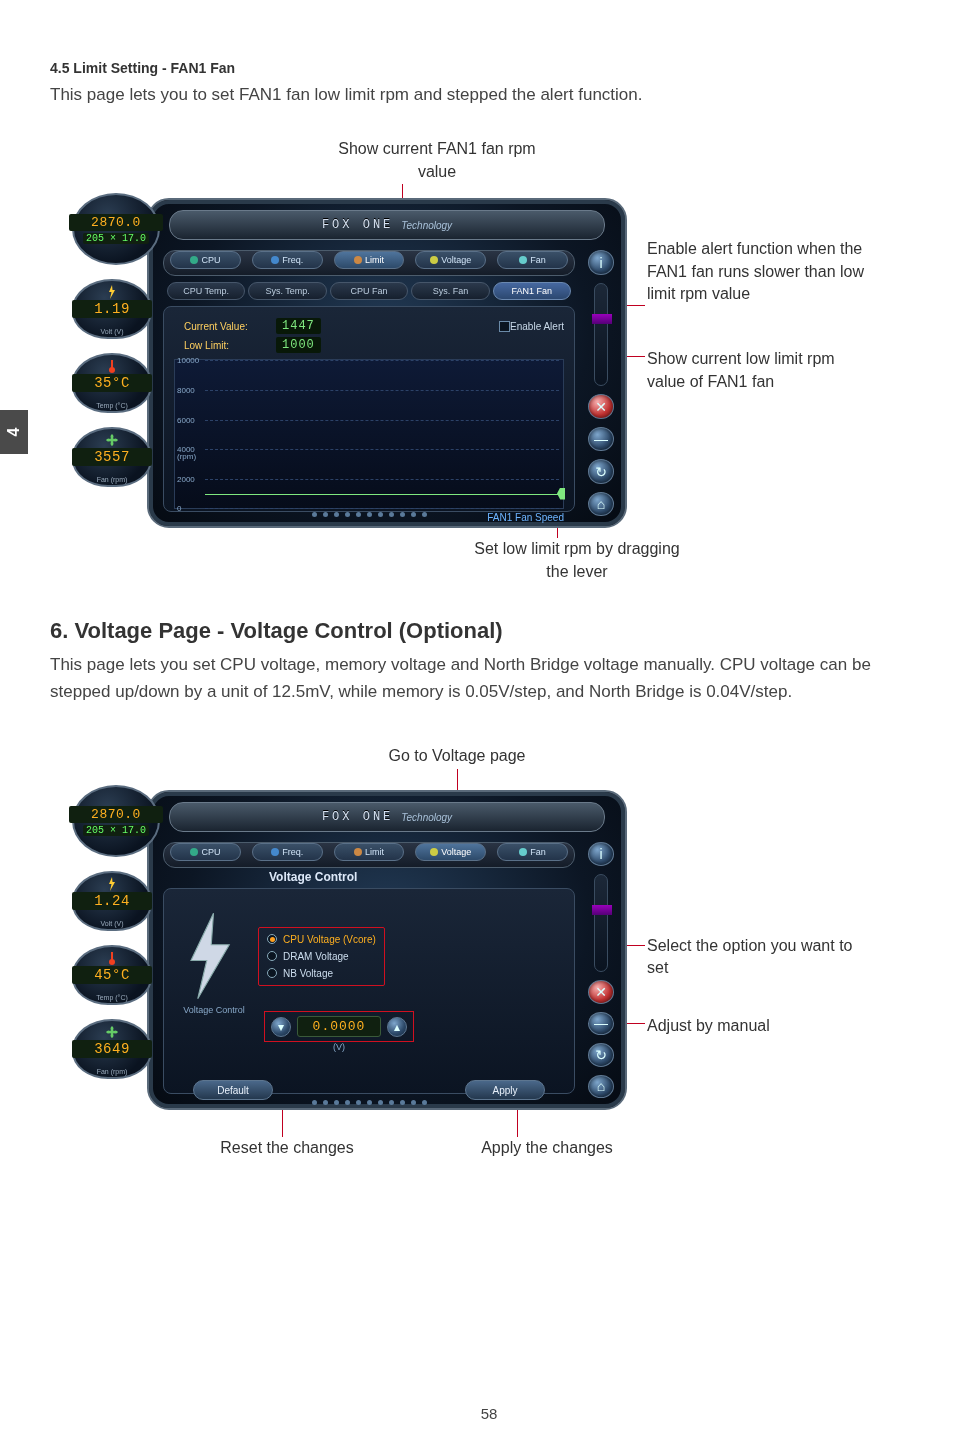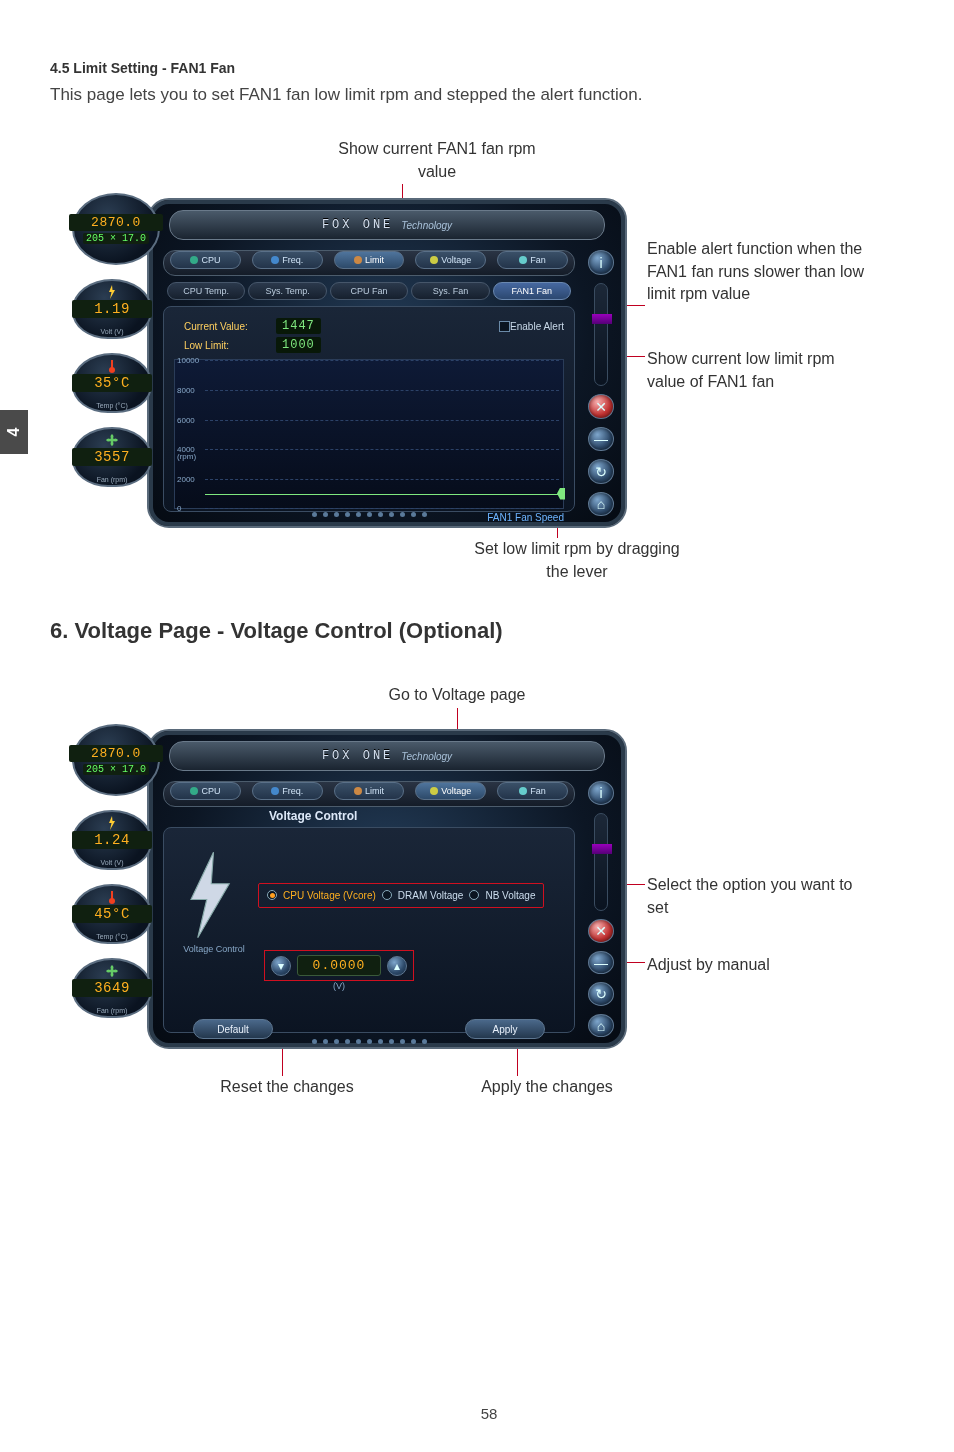--- a/index.html
+++ b/index.html
@@ -149,21 +149,21 @@
   .chart .lever { position:absolute; right:-2px; width:8px; height:12px; background:#7fe87f; transform:translateY(-50%); clip-path:polygon(0 50%,40% 0,100% 0,100% 100%,40% 100%);}
   .chart-xl { text-align:right; color:#6db4ff; font-size:10px; margin-top:3px;}
   .dot-row { position:absolute; left:14px; right:50px; bottom:4px; height:10px; display:flex; justify-content:center; gap:6px;}
   .dot-row i{ width:5px; height:5px; background:#5a7a9a; border-radius:50%; display:block;}
 
   
   .volt-body { display:flex; gap:14px; align-items:center; margin-top:14px;}
   .bolt { width:70px; height:90px; position:relative; }
   .bolt svg { width:100%; height:100%; }
   .volt-label { position:absolute; bottom:-14px; left:0; width:80px; color:#88a8c8; font-size:9px; text-align:center;}
-  .redbox { border:1.5px solid #d01020; padding:6px 8px; border-radius:2px; display:flex; flex-direction:row; gap:6px;}
+  .redbox { border:1.5px solid #d01020; padding:6px 8px; border-radius:2px; display:flex; flex-direction:column; gap:6px;}
   .radio-row { display:flex; align-items:center; gap:6px; color:#cde; font-size:10px;}
   .radio-row .r { width:10px; height:10px; border:1px solid #8ab; border-radius:50%; background:#0a1420; display:flex; align-items:center; justify-content:center;}
   .radio-row.sel .r::after{content:""; width:5px; height:5px; background:#ffa020; border-radius:50%;}
   .radio-row.sel .lbl { color:#ffb020; }
   .adj-row { display:flex; align-items:center; gap:6px; margin-top:10px; border:1.5px solid #d01020; padding:4px 6px; width:150px; margin-left:90px;}
   .adj-row .ab { width:20px; height:20px; border-radius:50%; background:radial-gradient(circle at 35% 30%,#7ea6cc,#2c4868 60%,#15283c); border:1px solid #5d7690; color:#dff; display:flex; align-items:center; justify-content:center; font-size:12px;}
   .adj-row .disp { flex:1; font-family:"Courier New",monospace; color:#ffb020; background:#102010; text-align:center; padding:2px 0; border-radius:3px; font-size:13px; letter-spacing:1px; border:1px solid #3a5a3a;}
   .btn-row { position:absolute; bottom:8px; left:14px; right:50px; display:flex; justify-content:space-between; padding:0 30px;}
   .pillbtn { width:80px; height:20px; border-radius:10px; background:linear-gradient(#4a688a,#24384e); border:1px solid #5d7690; color:#e8f0fa; font-size:10px; display:flex; align-items:center; justify-content:center;}
 </style>
@@ -312,20 +312,21 @@
           <i></i>
           <i></i>
           <i></i>
         </div>
     </div>
   </div>
 </div>
 
 <div style="margin-top:30px;">
   <div class="h-main">6. Voltage Page - Voltage Control (Optional)</div>
+  <div class="body-text">This page lets you set CPU voltage, memory voltage and North Bridge voltage manually. CPU voltage can be stepped up/down by a unit of 12.5mV, while memory is 0.05V/step, and North Bridge is 0.04V/step.</div>
 
   <div class="fig-wrap2">
     <div class="caption" style="top:0; left:280px; width:220px; text-align:center;">Go to Voltage page</div>
     <div class="caption" style="top:190px; left:580px; width:210px;">Select the option you want to set</div>
     <div class="caption" style="top:270px; left:580px; width:210px;">Adjust by manual</div>
     <div class="caption" style="top:392px; left:120px; width:200px; text-align:center;">Reset the changes</div>
     <div class="caption" style="top:392px; left:380px; width:200px; text-align:center;">Apply the changes</div>
 
     <div class="leader leader-v" style="left:390px; top:24px; height:70px;"></div>
     <div class="leader leader-h" style="left:410px; top:200px; width:168px;"></div>

